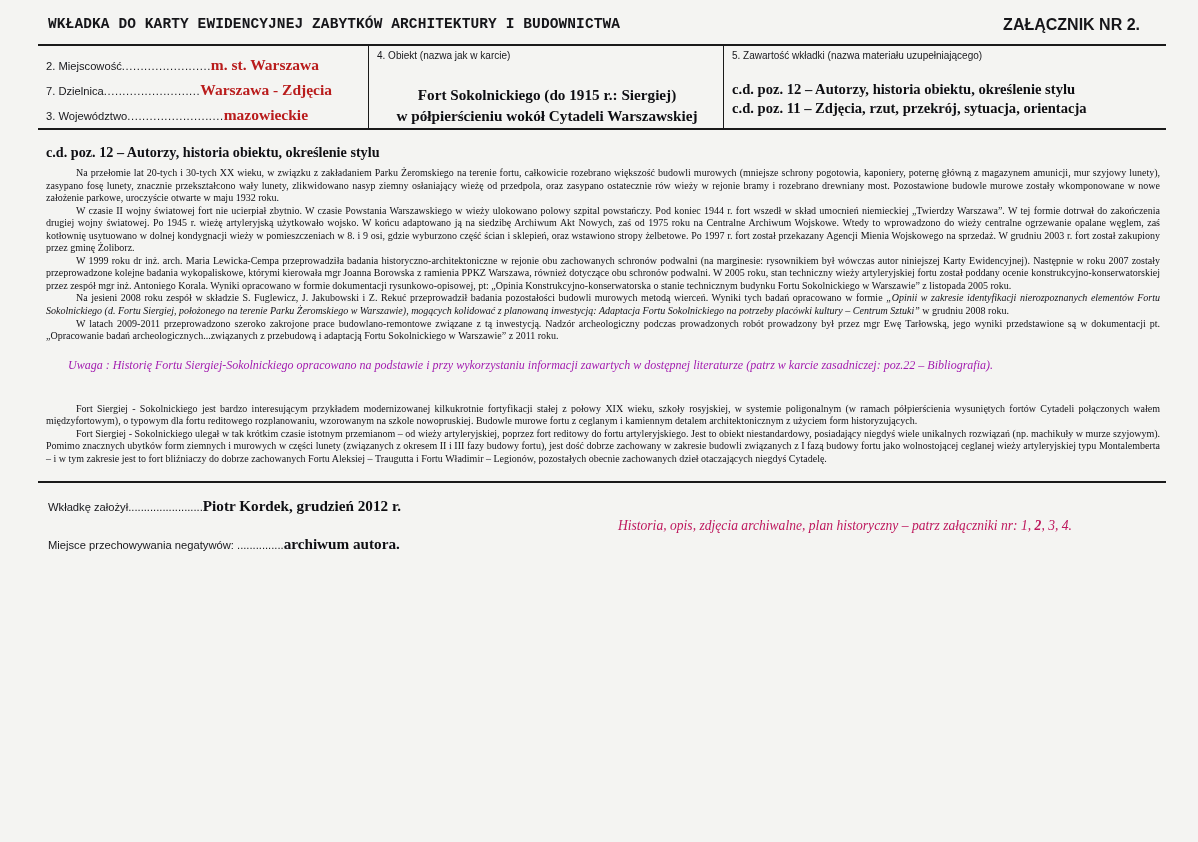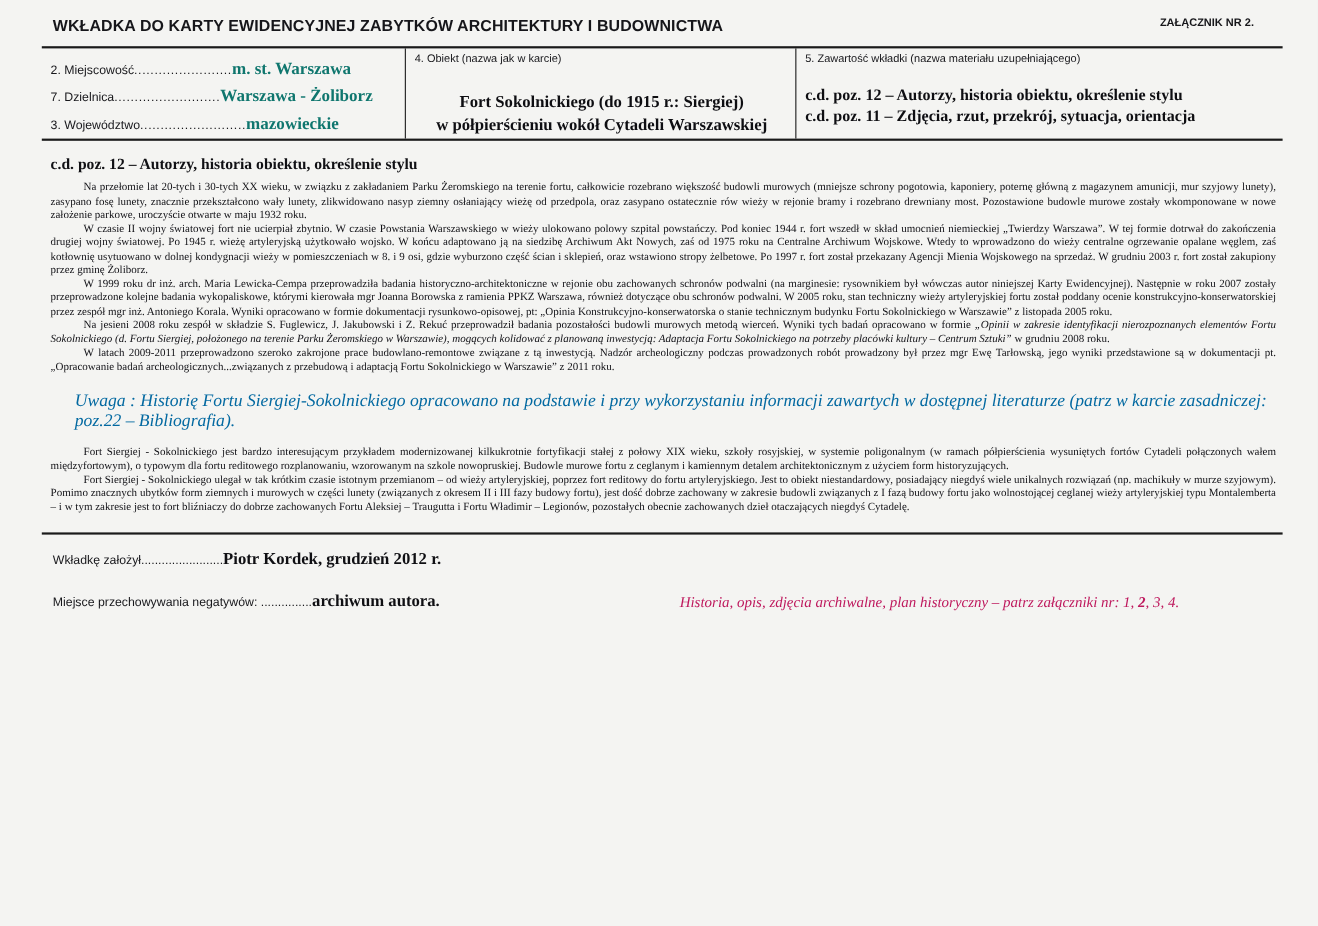--- a/index.html
+++ b/index.html
@@ -31,30 +31,30 @@
 
   
   .doc-header {
     display: flex;
     align-items: flex-start;
     justify-content: space-between;
     padding: 0 4px 0 10px;
     margin-bottom: 10px;
   }
   .doc-header-title {
-    font-family: Liberation Sans, sans-serif;
+    font-family: Liberation Mono, monospace;
     font-weight: bold;
     font-size: 14.5px;
     letter-spacing: 0.1px;
     color: #16161a;
   }
   .doc-header-annex {
     font-family: "Liberation Sans", sans-serif;
     font-weight: bold;
-    font-size: 10px;
+    font-size: 16px;
     color: #16161a;
     white-space: nowrap;
     padding-right: 22px;
   }
 
   
   .id-table {
     display: flex;
     border-top: 2.4px solid #1a1a1a;
     border-bottom: 2.4px solid #1a1a1a;
@@ -78,21 +78,21 @@
     white-space: nowrap;
     overflow: hidden;
   }
   .field-row:first-child { margin-top: 6px; }
   .field-label { }
   .field-dots { letter-spacing: 0.6px; }
   .field-value {
     font-family: "Liberation Serif", serif;
     font-weight: bold;
     font-size: 15.5px;
-    color: #0f766e;
+    color: #b91c1c;
   }
 
   .cell-caption {
     font-family: "Liberation Sans", sans-serif;
     font-size: 10px;
     color: #17171b;
   }
   .obj-name {
     text-align: center;
     font-family: "Liberation Serif", serif;
@@ -129,36 +129,36 @@
     line-height: 1.255;
     color: #111116;
     text-align: justify;
     margin: 0;
     text-indent: 30px;
     hyphens: none;
   }
   .note {
     font-family: "Liberation Serif", serif;
     font-style: italic;
-    font-size: 16px;
-    color: #0369a1;
-    margin: 15px 0 14px 22px;
+    font-size: 12px;
+    color: #a21caf;
+    margin: 15px 0 30px 22px;
     text-align: left;
   }
   .ital { font-style: italic; }
 
   
   .footer-rule {
     border-top: 2.2px solid #1a1a1a;
     margin-top: 16px;
   }
   .footer {
     display: flex;
     justify-content: space-between;
-    align-items: flex-end;
+    align-items: center;
     padding: 14px 4px 0 10px;
   }
   .footer-left {
     font-family: "Liberation Sans", sans-serif;
     font-size: 11.2px;
     color: #17171b;
   }
   .footer-left .line { margin-bottom: 20px; white-space: nowrap; }
   .footer-left .line:last-child { margin-bottom: 0; }
   .footer-strong {
@@ -189,21 +189,21 @@
       <div class="doc-header-annex">ZAŁĄCZNIK NR  2.</div>
     </div>
 
     <div class="id-table">
 
       <div class="id-cell c1">
         <div class="field-row">
           <span class="field-label">2. Miejscowość</span><span class="field-dots">........................</span><span class="field-value">m. st. Warszawa</span>
         </div>
         <div class="field-row">
-          <span class="field-label">7. Dzielnica</span><span class="field-dots">..........................</span><span class="field-value">Warszawa - Żoliborz</span>
+          <span class="field-label">7. Dzielnica</span><span class="field-dots">..........................</span><span class="field-value">Warszawa - Zdjęcia</span>
         </div>
         <div class="field-row">
           <span class="field-label">3. Województwo</span><span class="field-dots">..........................</span><span class="field-value">mazowieckie</span>
         </div>
       </div>
 
       <div class="id-cell c2">
         <div class="cell-caption">4. Obiekt (nazwa jak w karcie)</div>
         <div class="obj-name">
           <div>Fort Sokolnickiego  (do 1915 r.:  Siergiej)</div>

